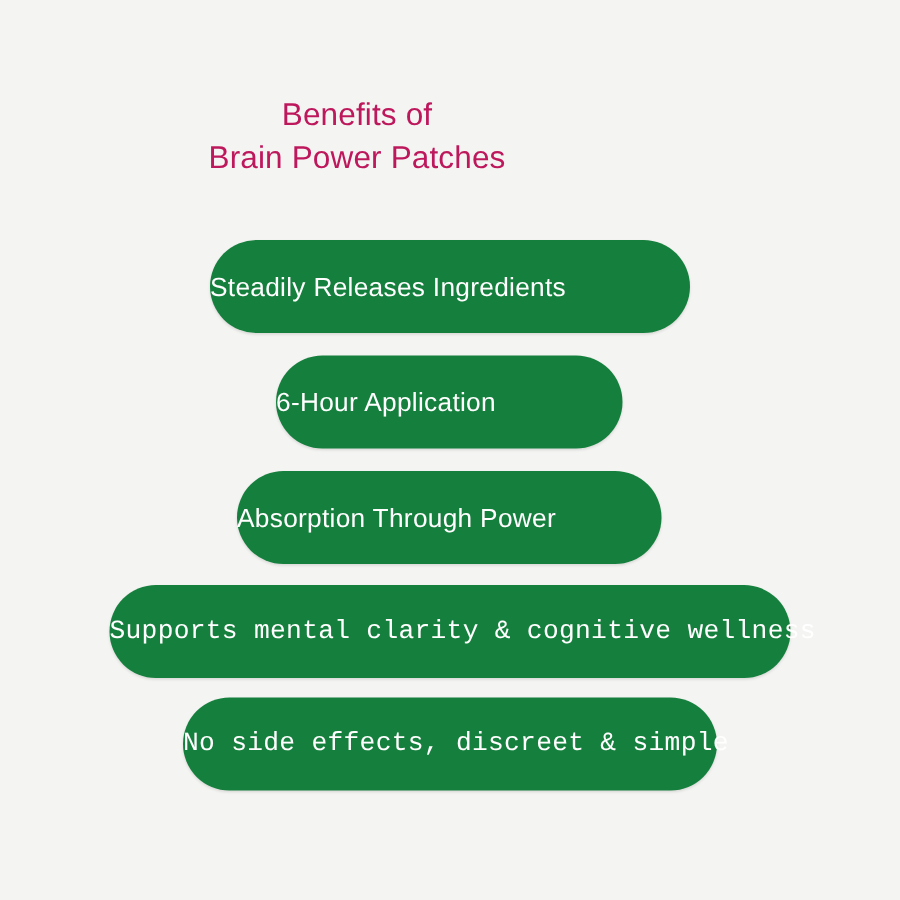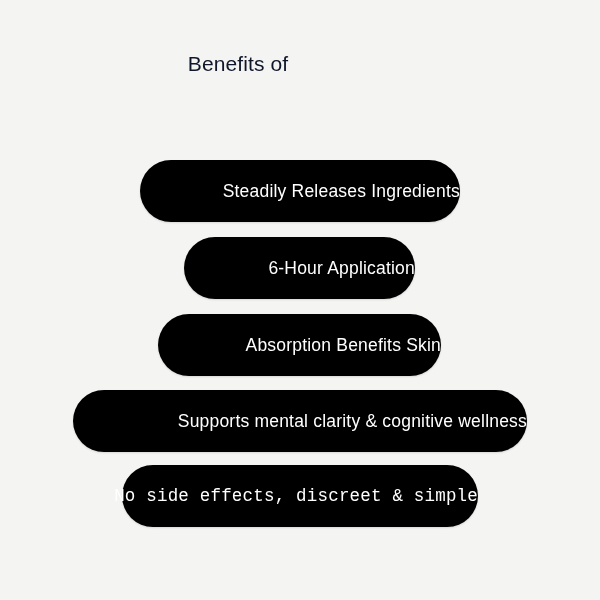--- a/index.html
+++ b/index.html
@@ -3,53 +3,54 @@
 <meta charset="utf-8">
 <style>
   html, body { margin: 0; padding: 0; }
   body {
     width: 600px; height: 600px; overflow: hidden;
     background: #f4f4f2;
     font-family: "Liberation Sans", "DejaVu Sans", sans-serif;
     position: relative;
   }
   .title {
-    position: absolute; left: 0; top: 49px; width: 476px;
-    text-align: center; color: #0f172a;
+    position: absolute; left: 0; top: 62px; width: 476px;
+    text-align: center; color: #be185d;
     font-size: 21px; line-height: 29px; font-weight: 500;
     letter-spacing: 0.1px;
   }
   .title span { display: block; }
   .pill {
     position: absolute; height: 62px; border-radius: 31px;
-    background: #000000;
+    background: #15803d;
     box-shadow: 0 1px 2px rgba(0,0,0,0.12);
-    display: flex; align-items: center; justify-content: flex-end;
+    display: flex; align-items: center; justify-content: flex-start;
     color: #ffffff; font-size: 17.5px; letter-spacing: 0.2px;
     white-space: nowrap;
   }
 </style>
 </head>
 <body>
 
 <div class="title">
   <span>Benefits of</span>
+  <span>Brain Power Patches</span>
 </div>
 
 <div class="pill" style="left:140px; top:160px; width:320px;">
   <span>Steadily Releases Ingredients</span>
 </div>
 
 <div class="pill" style="left:184px; top:237px; width:231px;">
   <span>6-Hour Application</span>
 </div>
 
 <div class="pill" style="left:158px; top:314px; width:283px;">
-  <span>Absorption Benefits Skin</span>
+  <span>Absorption Through Power</span>
 </div>
 
-<div class="pill" style="left:73px; top:390px; width:454px;">
+<div class="pill" style="left:73px; top:390px; width:454px;font-family:Liberation Mono, monospace;">
   <span>Supports mental clarity &amp; cognitive wellness</span>
 </div>
 
 <div class="pill" style="left:122px; top:465px; width:356px;font-family:Liberation Mono, monospace;">
   <span>No side effects, discreet &amp; simple</span>
 </div>
 
 </body></html>

